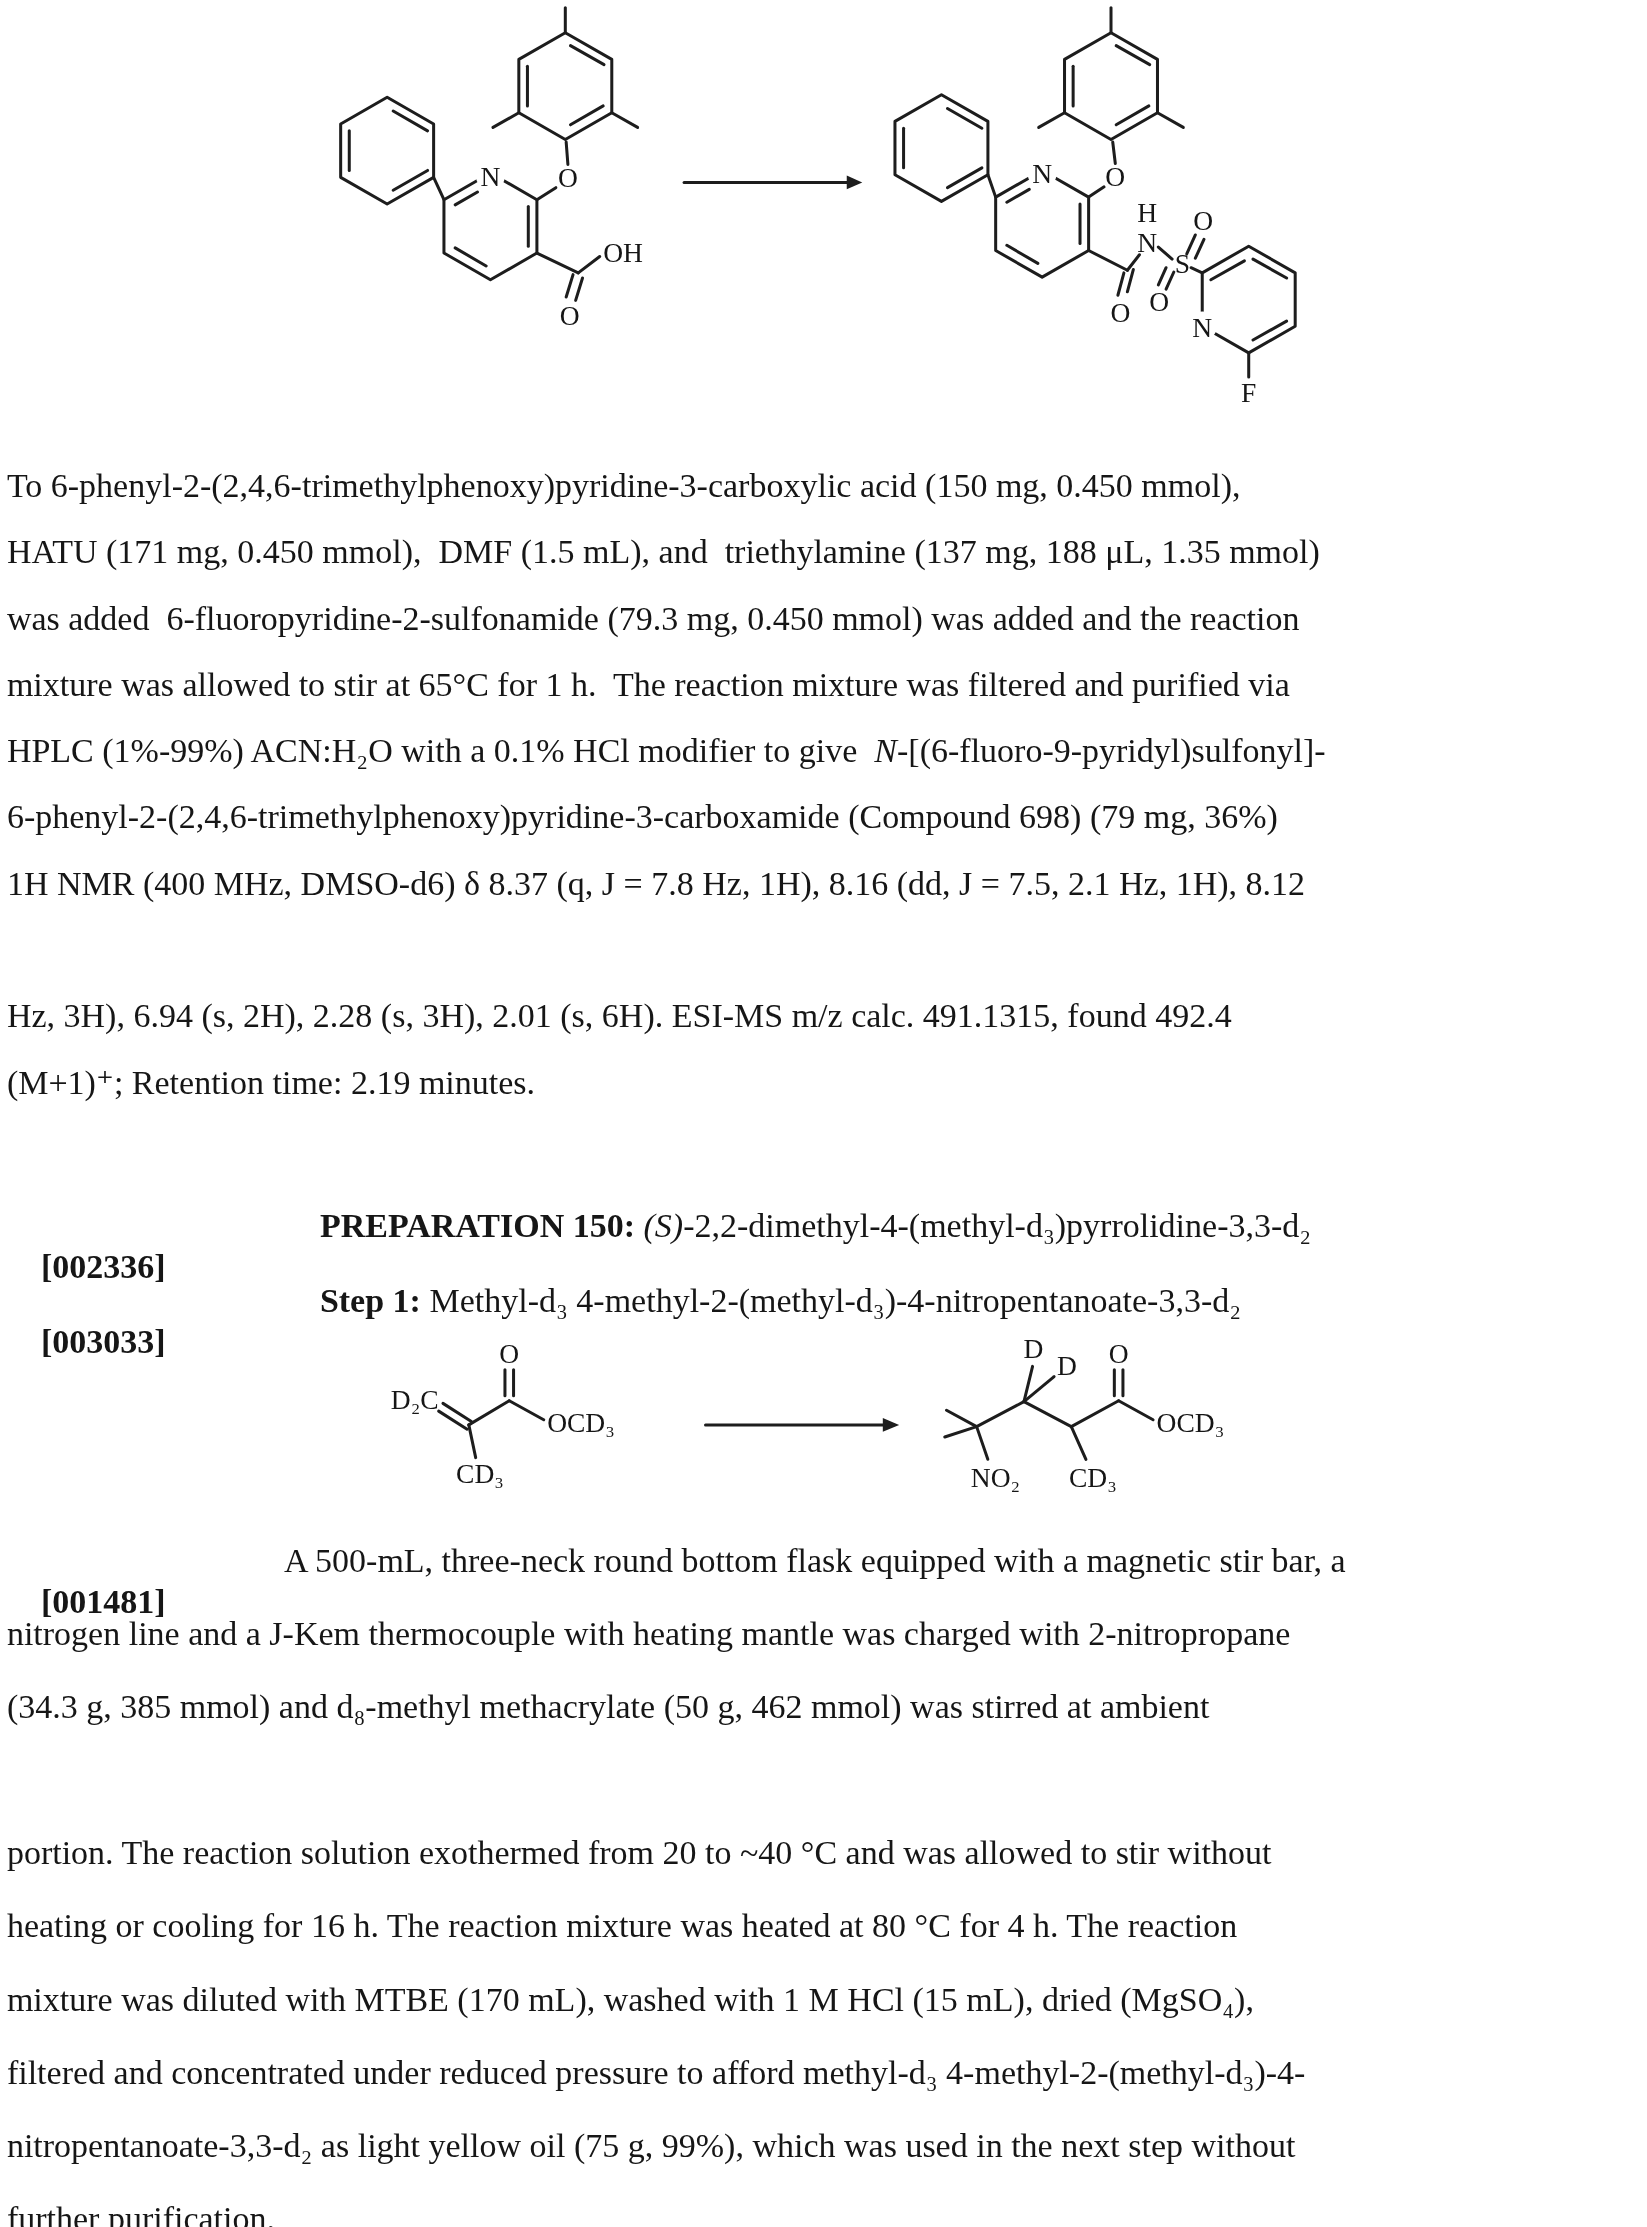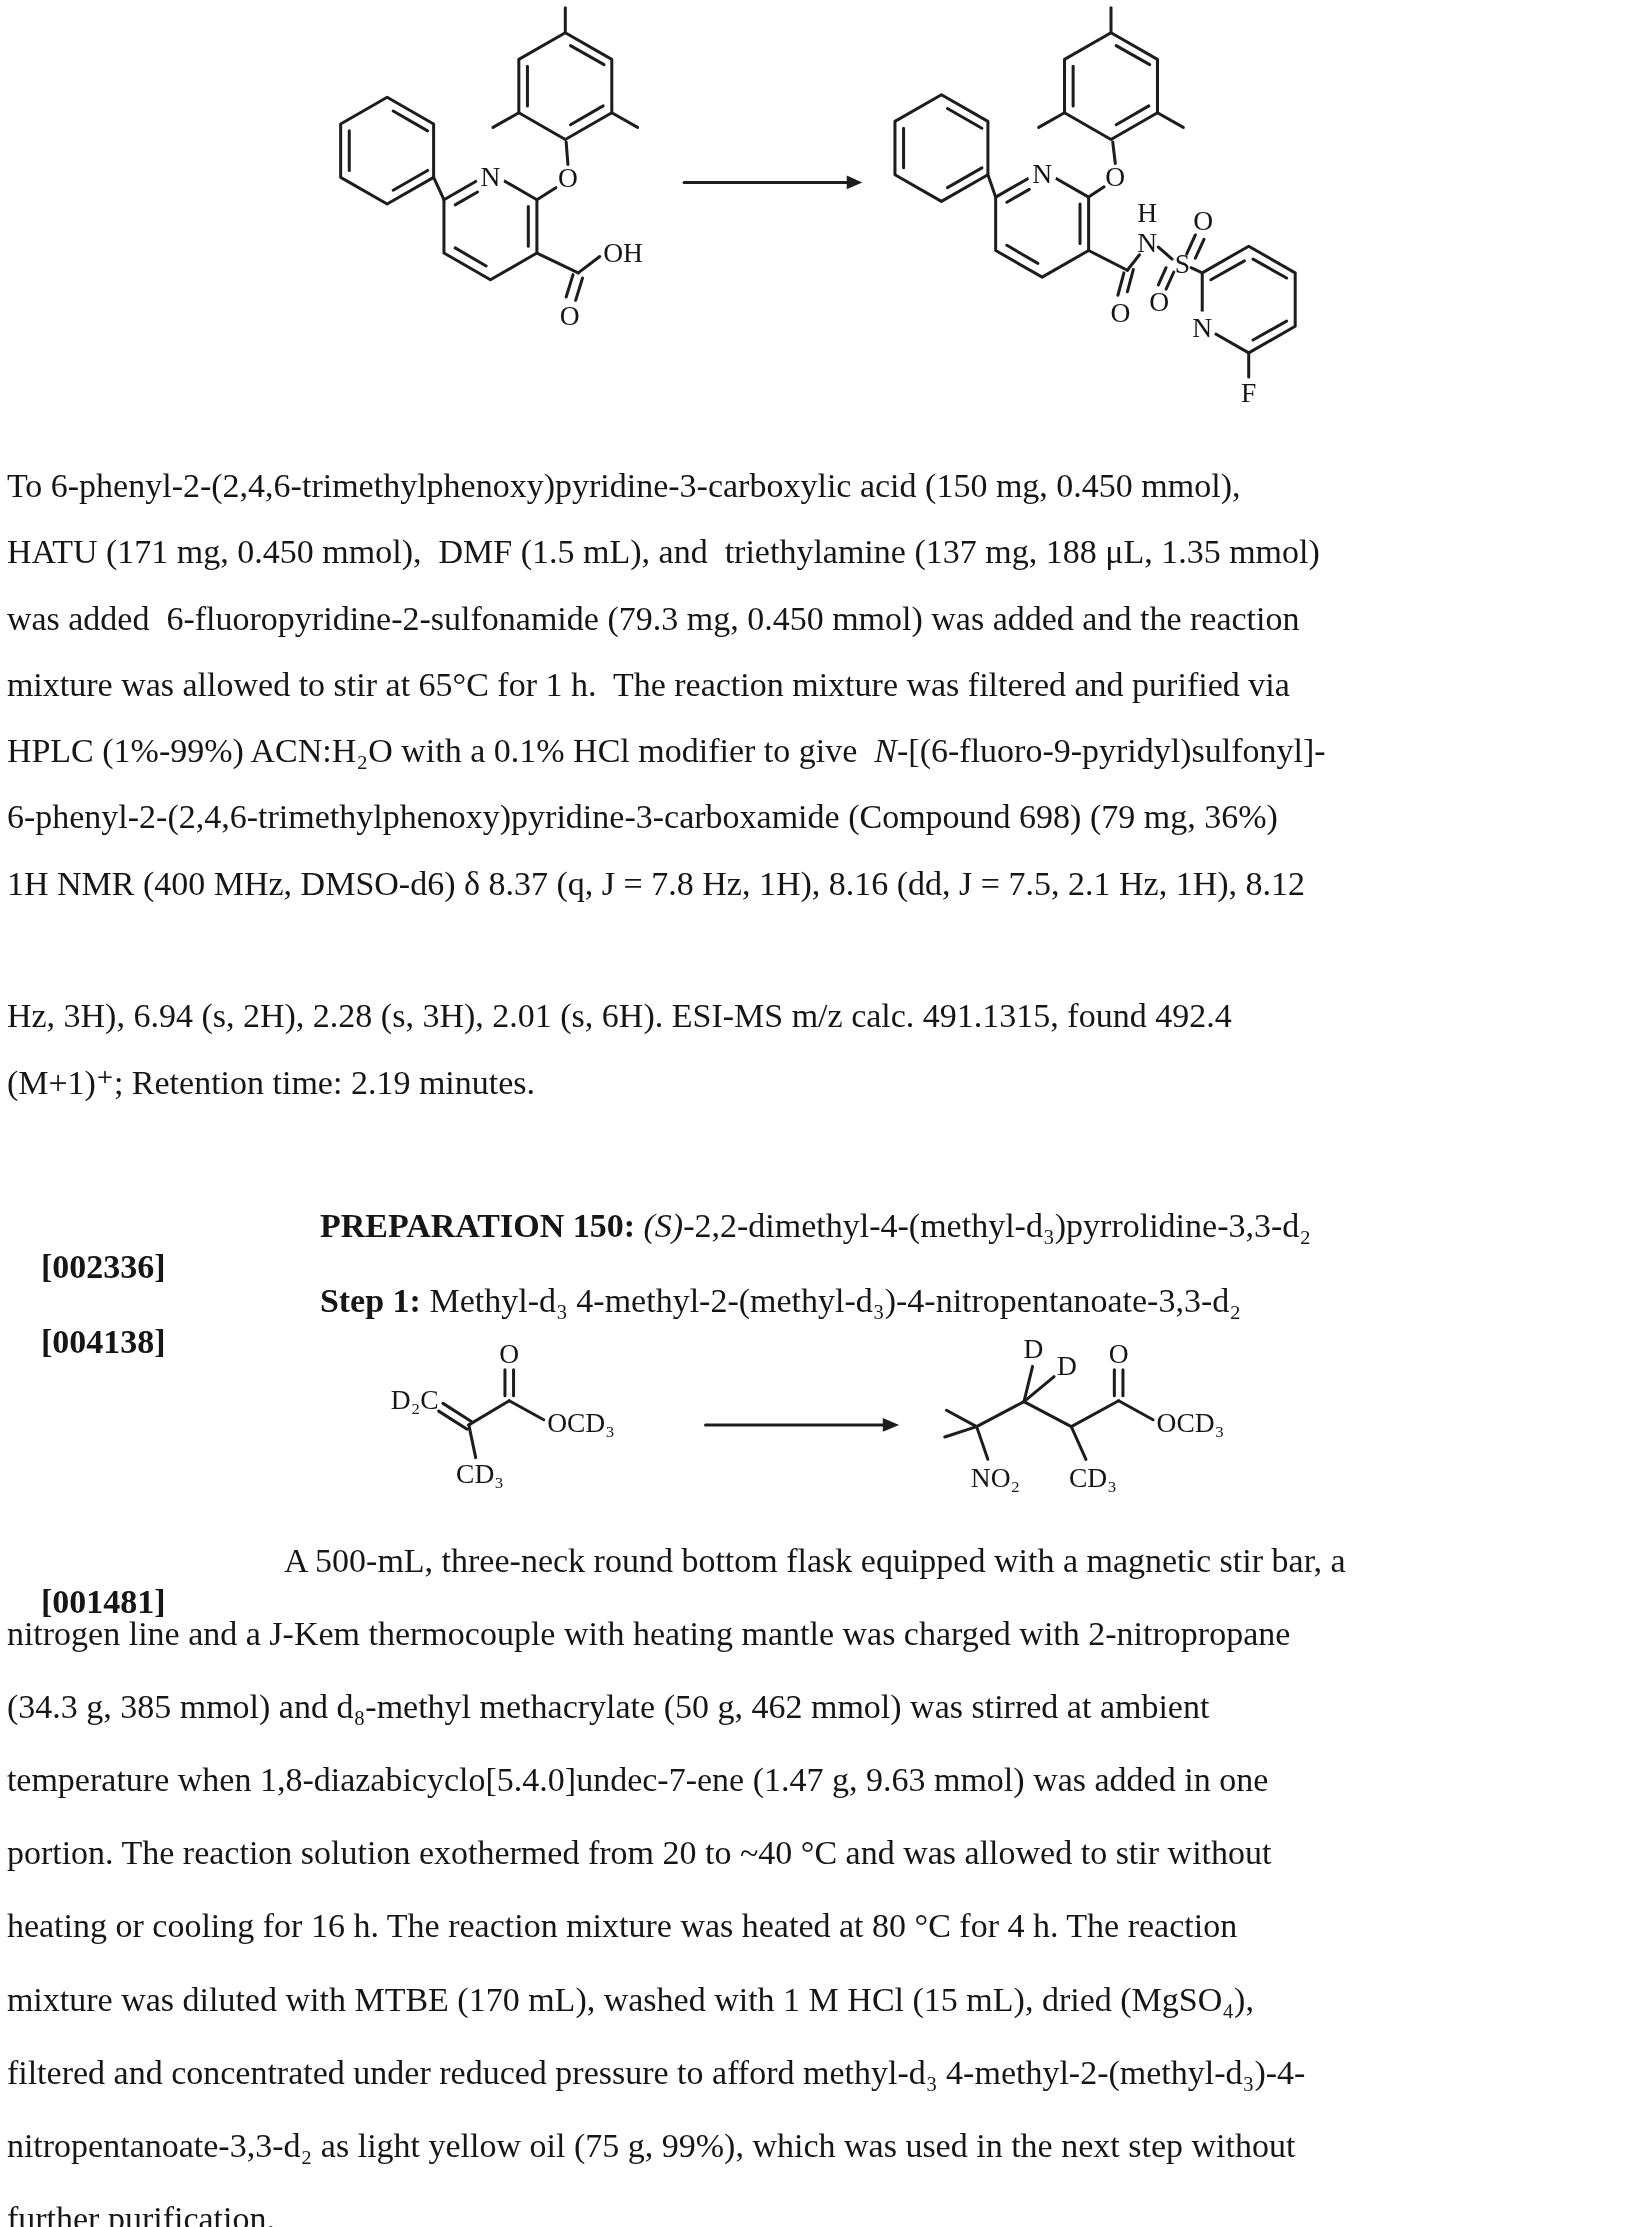--- a/index.html
+++ b/index.html
@@ -142,21 +142,21 @@
   <div class="tl" style="top:863px">1H NMR (400 MHz, DMSO-d6) δ 8.37 (q, J = 7.8 Hz, 1H), 8.16 (dd, J = 7.5, 2.1 Hz, 1H), 8.12</div>
   <div class="tl" style="top:995px">Hz, 3H), 6.94 (s, 2H), 2.28 (s, 3H), 2.01 (s, 6H). ESI-MS m/z calc. 491.1315, found 492.4</div>
   <div class="tl" style="top:1062px">(M+1)⁺; Retention time: 2.19 minutes.</div>
 
   <div class="tl" style="top:1205px">
     <span class="ptag">[002336]</span>
     <span class="pcontent"><span class="bold">PREPARATION 150:</span><span class="ital"> (S)</span><span>-2,2-dimethyl-4-(methyl-d₃)pyrrolidine-3,3-d₂</span></span>
   </div>
 
   <div class="tl" style="top:1280px">
-    <span class="ptag">[004138]</span>
+    <span class="ptag">[003033]</span>
     <span class="pcontent"><span class="bold">Step 1:</span><span> Methyl-d₃ 4-methyl-2-(methyl-d₃)-4-nitropentanoate-3,3-d₂</span></span>
   </div>
 
   <svg style="left:344px;top:1330px;" width="964" height="207" viewBox="0 0 1120 240">
     <g>
       <text class="atom" x="110" y="92" text-anchor="end">D₂C</text>
       <line class="bond" x1="115" y1="85" x2="148" y2="106"></line>
       <line class="bond" x1="110" y1="94" x2="143" y2="115"></line>
       <line class="bond" x1="145" y1="110" x2="153" y2="148"></line>
       <text class="atom" x="158" y="178" text-anchor="middle">CD₃</text>
@@ -194,21 +194,20 @@
       <text class="atom" x="944" y="118" text-anchor="start">OCD₃</text>
     </g>
   </svg>
 
   <div class="tl" style="top:1540px">
     <span class="ptag">[001481]</span>
     <span class="pcontent">A 500-mL, three-neck round bottom flask equipped with a magnetic stir bar, a</span>
   </div>
   <div class="tl" style="top:1613px">nitrogen line and a J-Kem thermocouple with heating mantle was charged with 2-nitropropane</div>
   <div class="tl" style="top:1686px">(34.3 g, 385 mmol) and d₈-methyl methacrylate (50 g, 462 mmol) was stirred at ambient</div>
-  <div class="tl" style="top:1759px">temperature when 1,8-diazabicyclo[5.4.0]undec-7-ene (1.47 g, 9.63 mmol) was added in one</div>
   <div class="tl" style="top:1832px">portion. The reaction solution exothermed from 20 to ~40 °C and was allowed to stir without</div>
   <div class="tl" style="top:1905px">heating or cooling for 16 h. The reaction mixture was heated at 80 °C for 4 h. The reaction</div>
   <div class="tl" style="top:1979px">mixture was diluted with MTBE (170 mL), washed with 1 M HCl (15 mL), dried (MgSO₄),</div>
   <div class="tl" style="top:2052px">filtered and concentrated under reduced pressure to afford methyl-d₃ 4-methyl-2-(methyl-d₃)-4-</div>
   <div class="tl" style="top:2125px">nitropentanoate-3,3-d₂ as light yellow oil (75 g, 99%), which was used in the next step without</div>
   <div class="tl" style="top:2198px">further purification.</div>
 
 </div>
 
 

